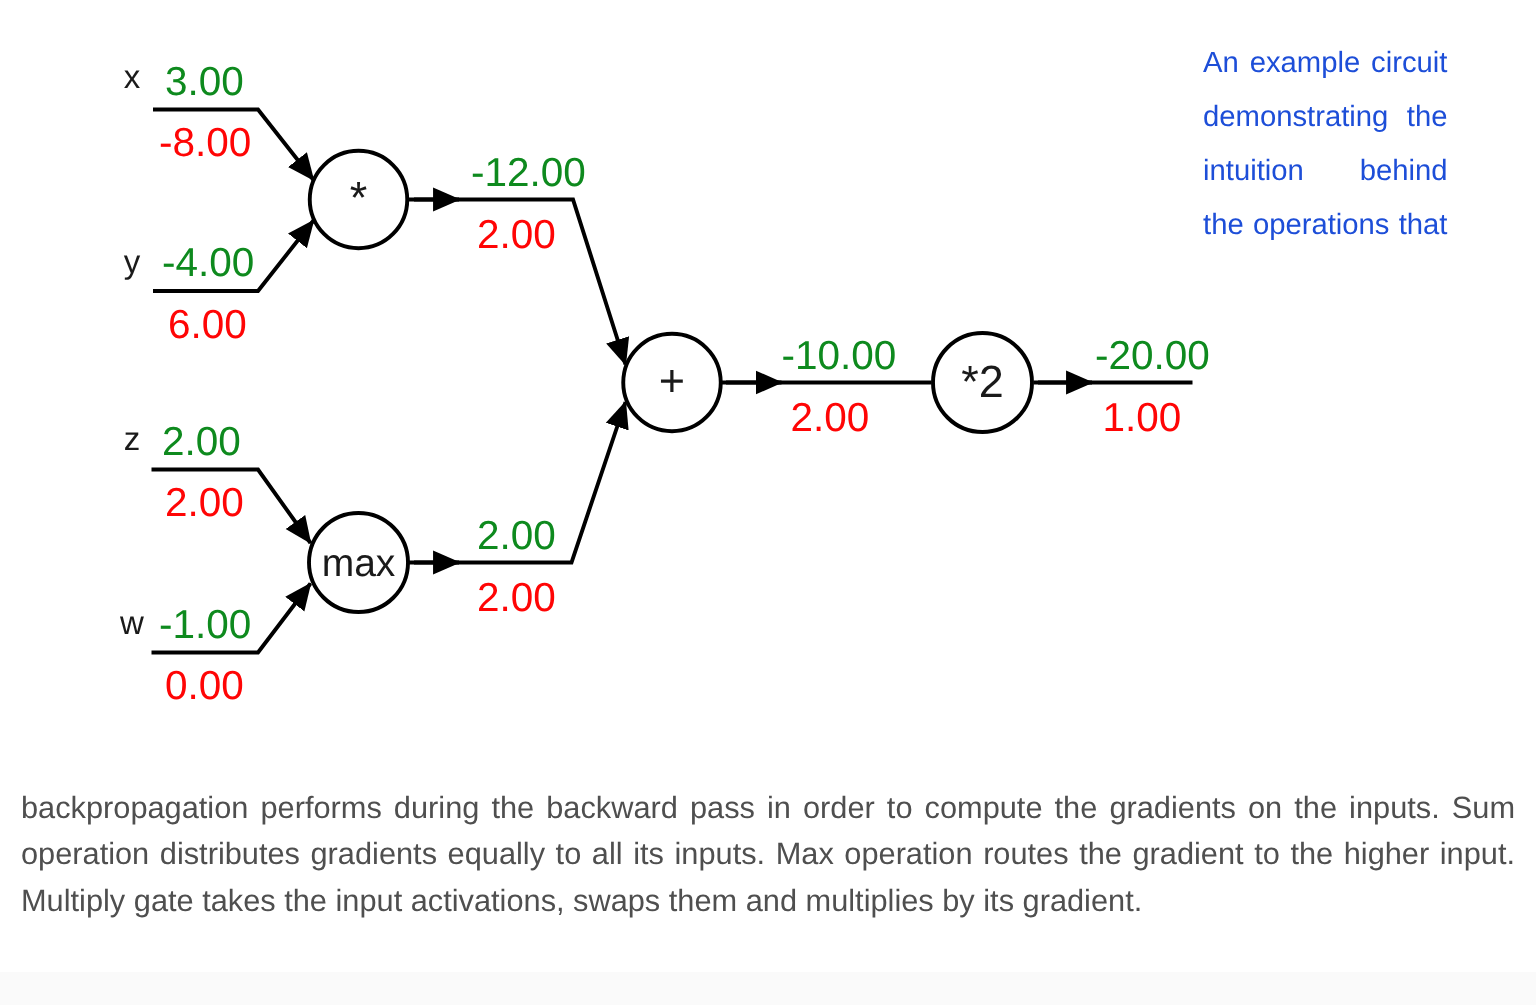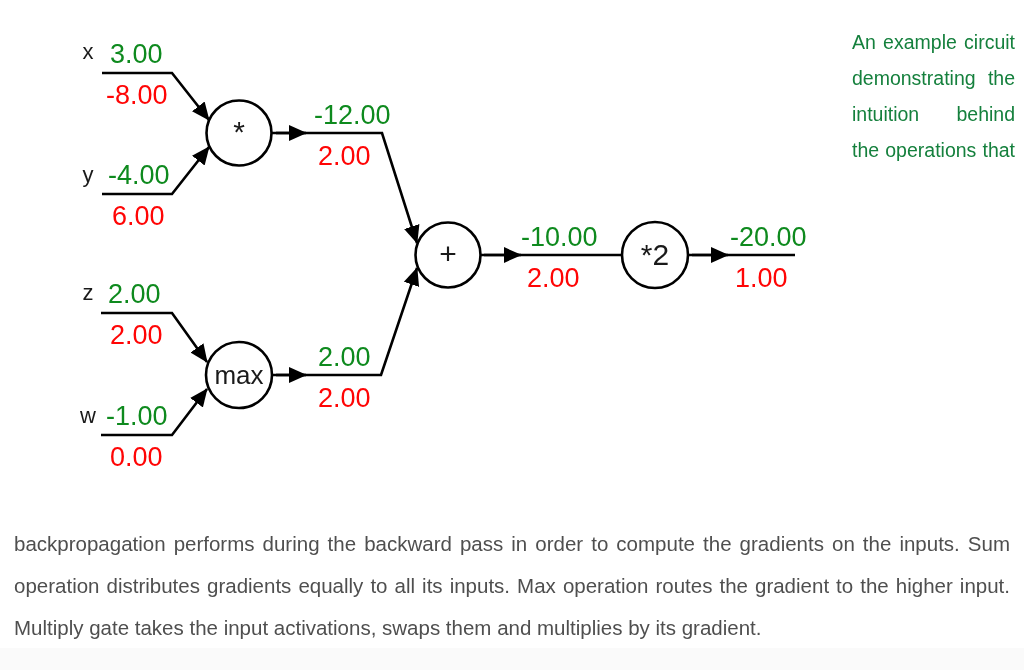--- a/index.html
+++ b/index.html
@@ -71,44 +71,44 @@
     stroke: #000000;
     stroke-width: 2.6;
     fill: #ffffff;
   }
   .arrowhead {
     fill: #000000;
   }
 
   #side-text {
     position: absolute;
-    left: 852px;
+    left: 802px;
     top: 24px;
     width: 163px;
     font-family: "Liberation Sans", sans-serif;
     font-size: 19.5px;
     line-height: 36px;
-    color: #15803d;
+    color: #1d4ed8;
     text-align: justify;
     text-justify: inter-word;
   }
   #side-text::after {
     content: "";
     display: inline-block;
     width: 100%;
   }
 
   #bottom-paragraph {
     position: absolute;
     left: 14px;
     top: 523px;
     width: 996px;
     font-family: "Liberation Sans", sans-serif;
     font-size: 20.5px;
-    line-height: 42px;
+    line-height: 31px;
     color: #4f4f4f;
     text-align: justify;
     text-justify: inter-word;
   }
 
   #bottom-band {
     position: absolute;
     left: 0;
     top: 648px;
     width: 1024px;

